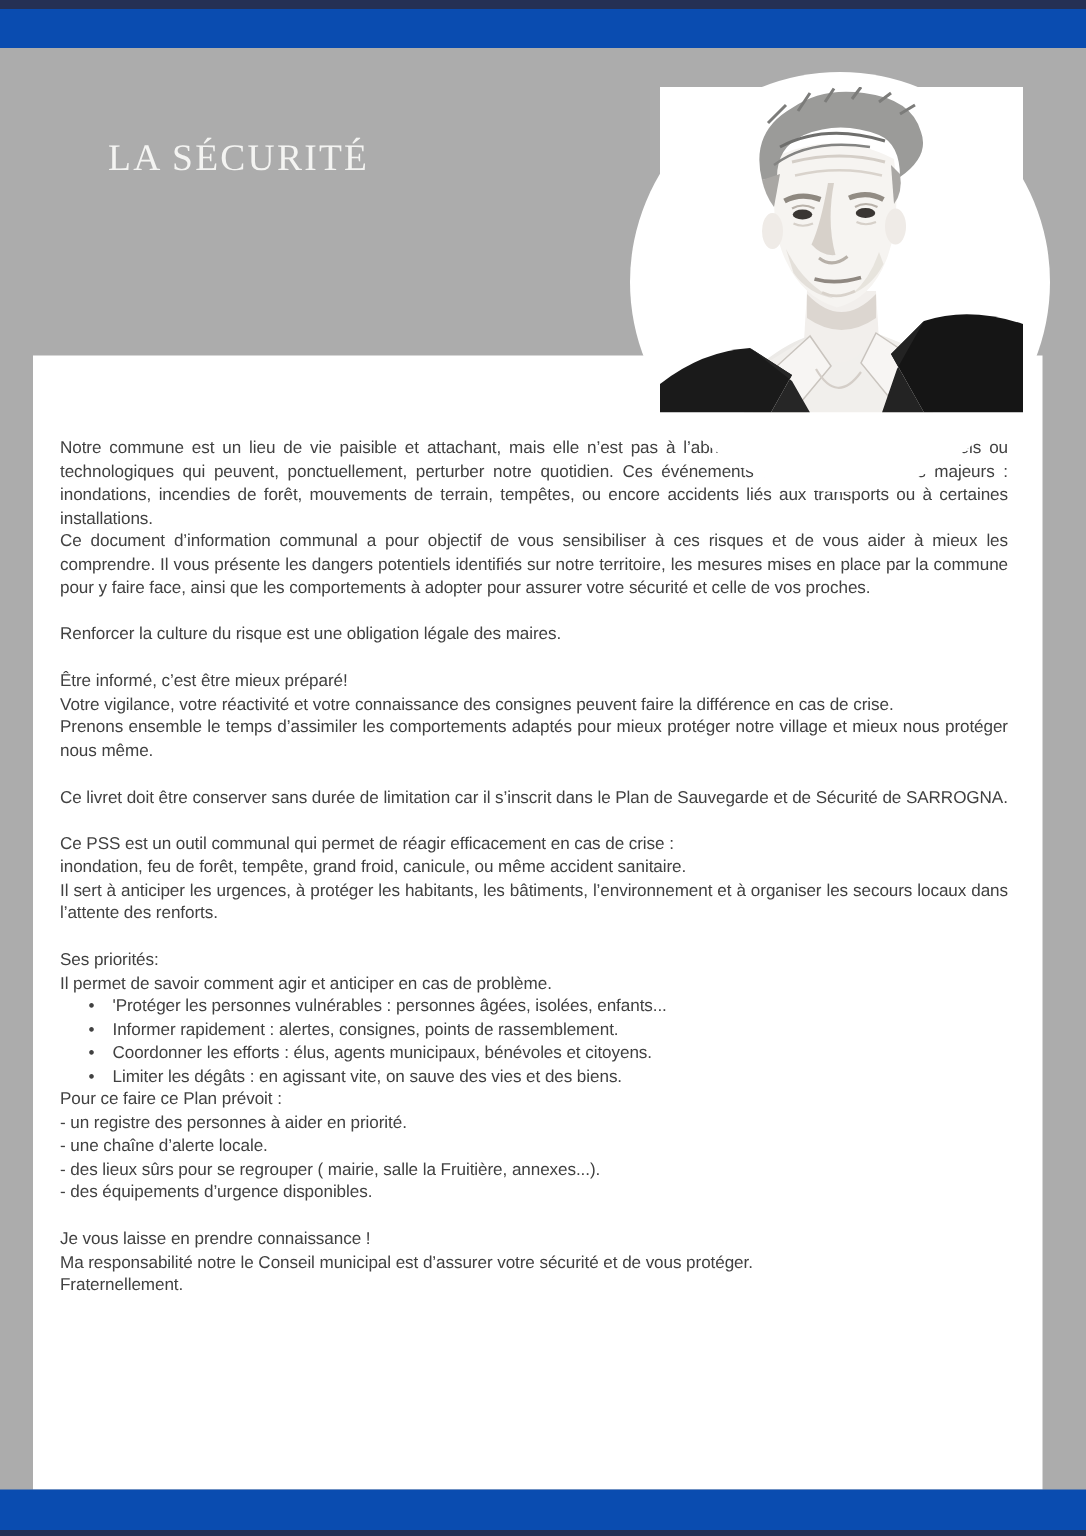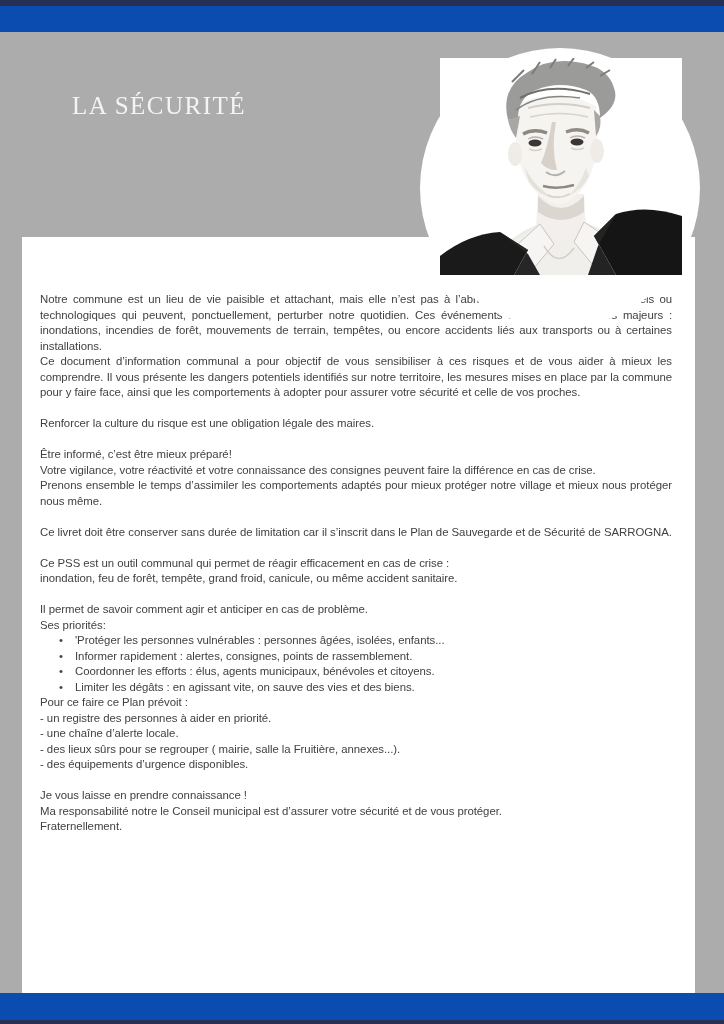--- a/index.html
+++ b/index.html
@@ -67,23 +67,24 @@
         <p>Renforcer la culture du risque est une obligation légale des maires.</p>
         <div class="gap"></div>
         <p>Être informé, c’est être mieux préparé!</p>
         <p>Votre vigilance, votre réactivité et votre connaissance des consignes peuvent faire la différence en cas de crise.</p>
         <p class="just">Prenons ensemble le temps d’assimiler les comportements adaptés pour mieux protéger notre village et mieux nous protéger nous même.</p>
         <div class="gap"></div>
         <p class="just">Ce livret doit être conserver sans durée de limitation car il s’inscrit dans le Plan de Sauvegarde et de Sécurité de SARROGNA.</p>
         <div class="gap"></div>
         <p>Ce PSS est un outil communal qui permet de réagir efficacement en cas de crise :</p>
         <p>inondation, feu de forêt, tempête, grand froid, canicule, ou même accident sanitaire.</p>
+        <p class="just">Il sert à anticiper les urgences, à protéger les habitants, les bâtiments, l’environnement et à organiser les secours locaux dans l’attente des renforts.</p>
         <div class="gap"></div>
+        <p>Ses priorités:</p>
         <p>Il permet de savoir comment agir et anticiper en cas de problème.</p>
-        <p>Ses priorités:</p>
         <ul>
           <li>'Protéger les personnes vulnérables : personnes âgées, isolées, enfants...</li>
           <li>Informer rapidement : alertes, consignes, points de rassemblement.</li>
           <li>Coordonner les efforts : élus, agents municipaux, bénévoles et citoyens.</li>
           <li>Limiter les dégâts : en agissant vite, on sauve des vies et des biens.</li>
         </ul>
         <p>Pour ce faire ce Plan prévoit :</p>
         <p>- un registre des personnes à aider en priorité.</p>
         <p>- une chaîne d’alerte locale.</p>
         <p>- des lieux sûrs pour se regrouper ( mairie, salle la Fruitière, annexes...).</p>

